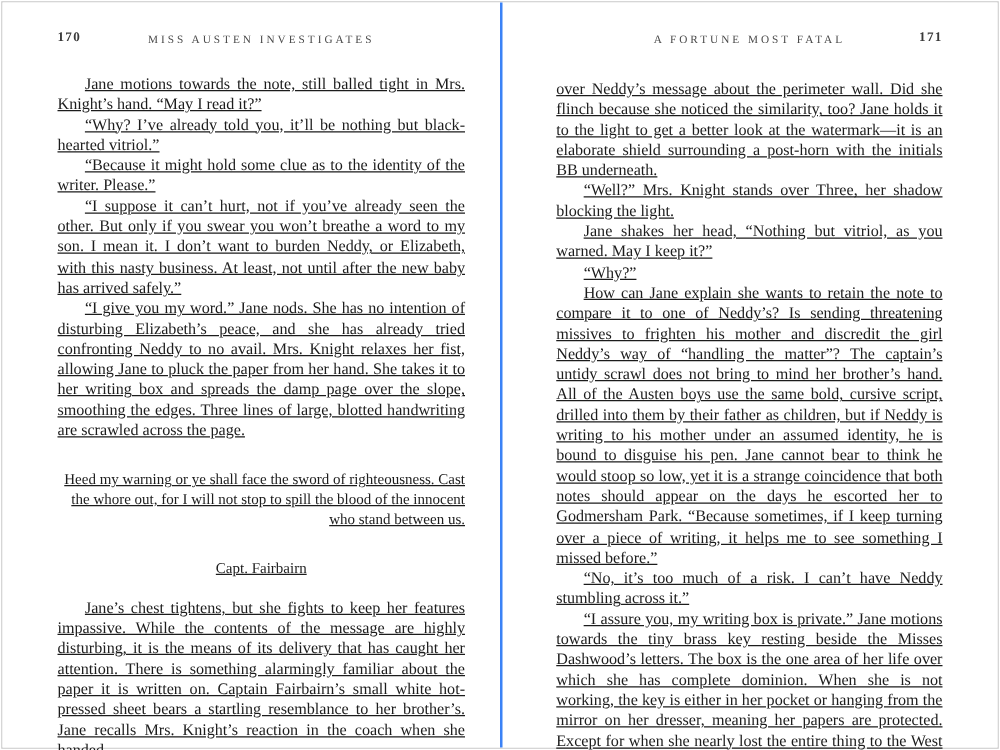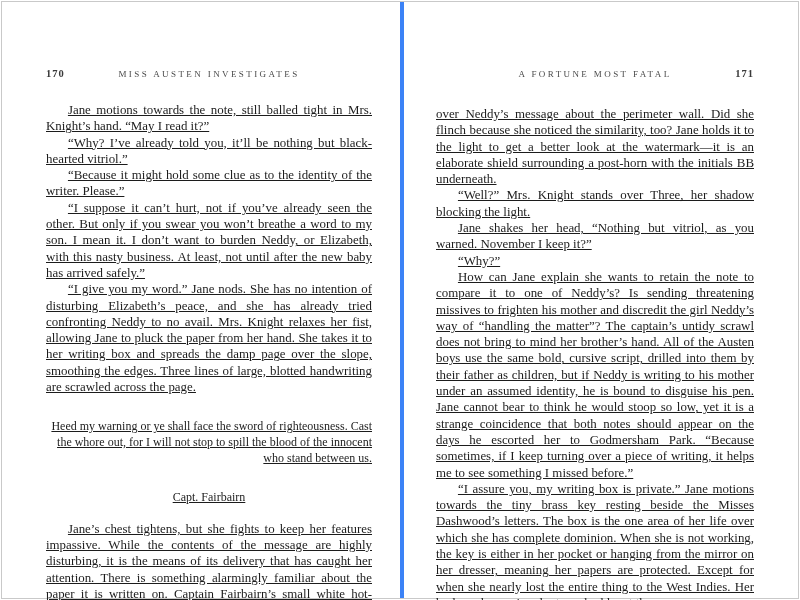--- a/index.html
+++ b/index.html
@@ -14,31 +14,30 @@
     border: 1px solid #c9c9c9;
     background: #ffffff;
     display: flex;
   }
   .page {
     width: 50%; height: 100%;
     position: relative;
     background: #ffffff;
   }
   .page.left  { padding: 24px 28px 28px 44px; }
-  .page.right { padding: 24px 44px 28px 32px; border-left: 4px solid #3b82f6; }
+  .page.right { padding: 24px 44px 28px 43px; border-left: 2px solid #3b82f6; }
 
   .running-head {
     position: relative;
     height: 13px;
     margin-bottom: 20px;
     font-size: 9px;
     letter-spacing: 2.4px;
     color: #4a4a4a;
     white-space: nowrap;
-    margin-top: 43px;
   }
   .head-title {
     position: absolute; left: 0; right: 0;
     text-align: center;
     font-size: 9px;
     letter-spacing: 2.4px;
     color: #4a4a4a;
   }
   .folio {
     position: absolute;
@@ -102,20 +101,21 @@
   </section>
 
   <section class="page right">
     <header class="running-head">
       <span class="head-title">A FORTUNE MOST FATAL</span>
       <span class="folio">171</span>
     </header>
     <div class="body-text">
       <p class="noindent">over Neddy’s message about the perimeter wall. Did she flinch because she noticed the similarity, too? Jane holds it to the light to get a better look at the watermark—it is an elaborate shield surrounding a post-horn with the initials BB underneath.</p>
       <p>“Well?” Mrs. Knight stands over Three, her shadow blocking the light.</p>
-      <p>Jane shakes her head, “Nothing but vitriol, as you warned. November I keep it?”</p>
+      <p>Jane shakes her head, “Nothing but vitriol, as you warned. May I keep it?”</p>
       <p>“Why?”</p>
       <p>How can Jane explain she wants to retain the note to compare it to one of Neddy’s? Is sending threatening missives to frighten his mother and discredit the girl Neddy’s way of “handling the matter”? The captain’s untidy scrawl does not bring to mind her brother’s hand. All of the Austen boys use the same bold, cursive script, drilled into them by their father as children, but if Neddy is writing to his mother under an assumed identity, he is bound to disguise his pen. Jane cannot bear to think he would stoop so low, yet it is a strange coincidence that both notes should appear on the days he escorted her to Godmersham Park. “Because sometimes, if I keep turning over a piece of writing, it helps me to see something I missed before.”</p>
+      <p>“No, it’s too much of a risk. I can’t have Neddy stumbling across it.”</p>
       <p>“I assure you, my writing box is private.” Jane motions towards the tiny brass key resting beside the Misses Dashwood’s letters. The box is the one area of her life over which she has complete dominion. When she is not working, the key is either in her pocket or hanging from the mirror on her dresser, meaning her papers are protected. Except for when she nearly lost the entire thing to the West Indies. Her body makes an involuntary shudder at the memory.</p>
     </div>
   </section>
 
 </div>
 
 </body></html>

